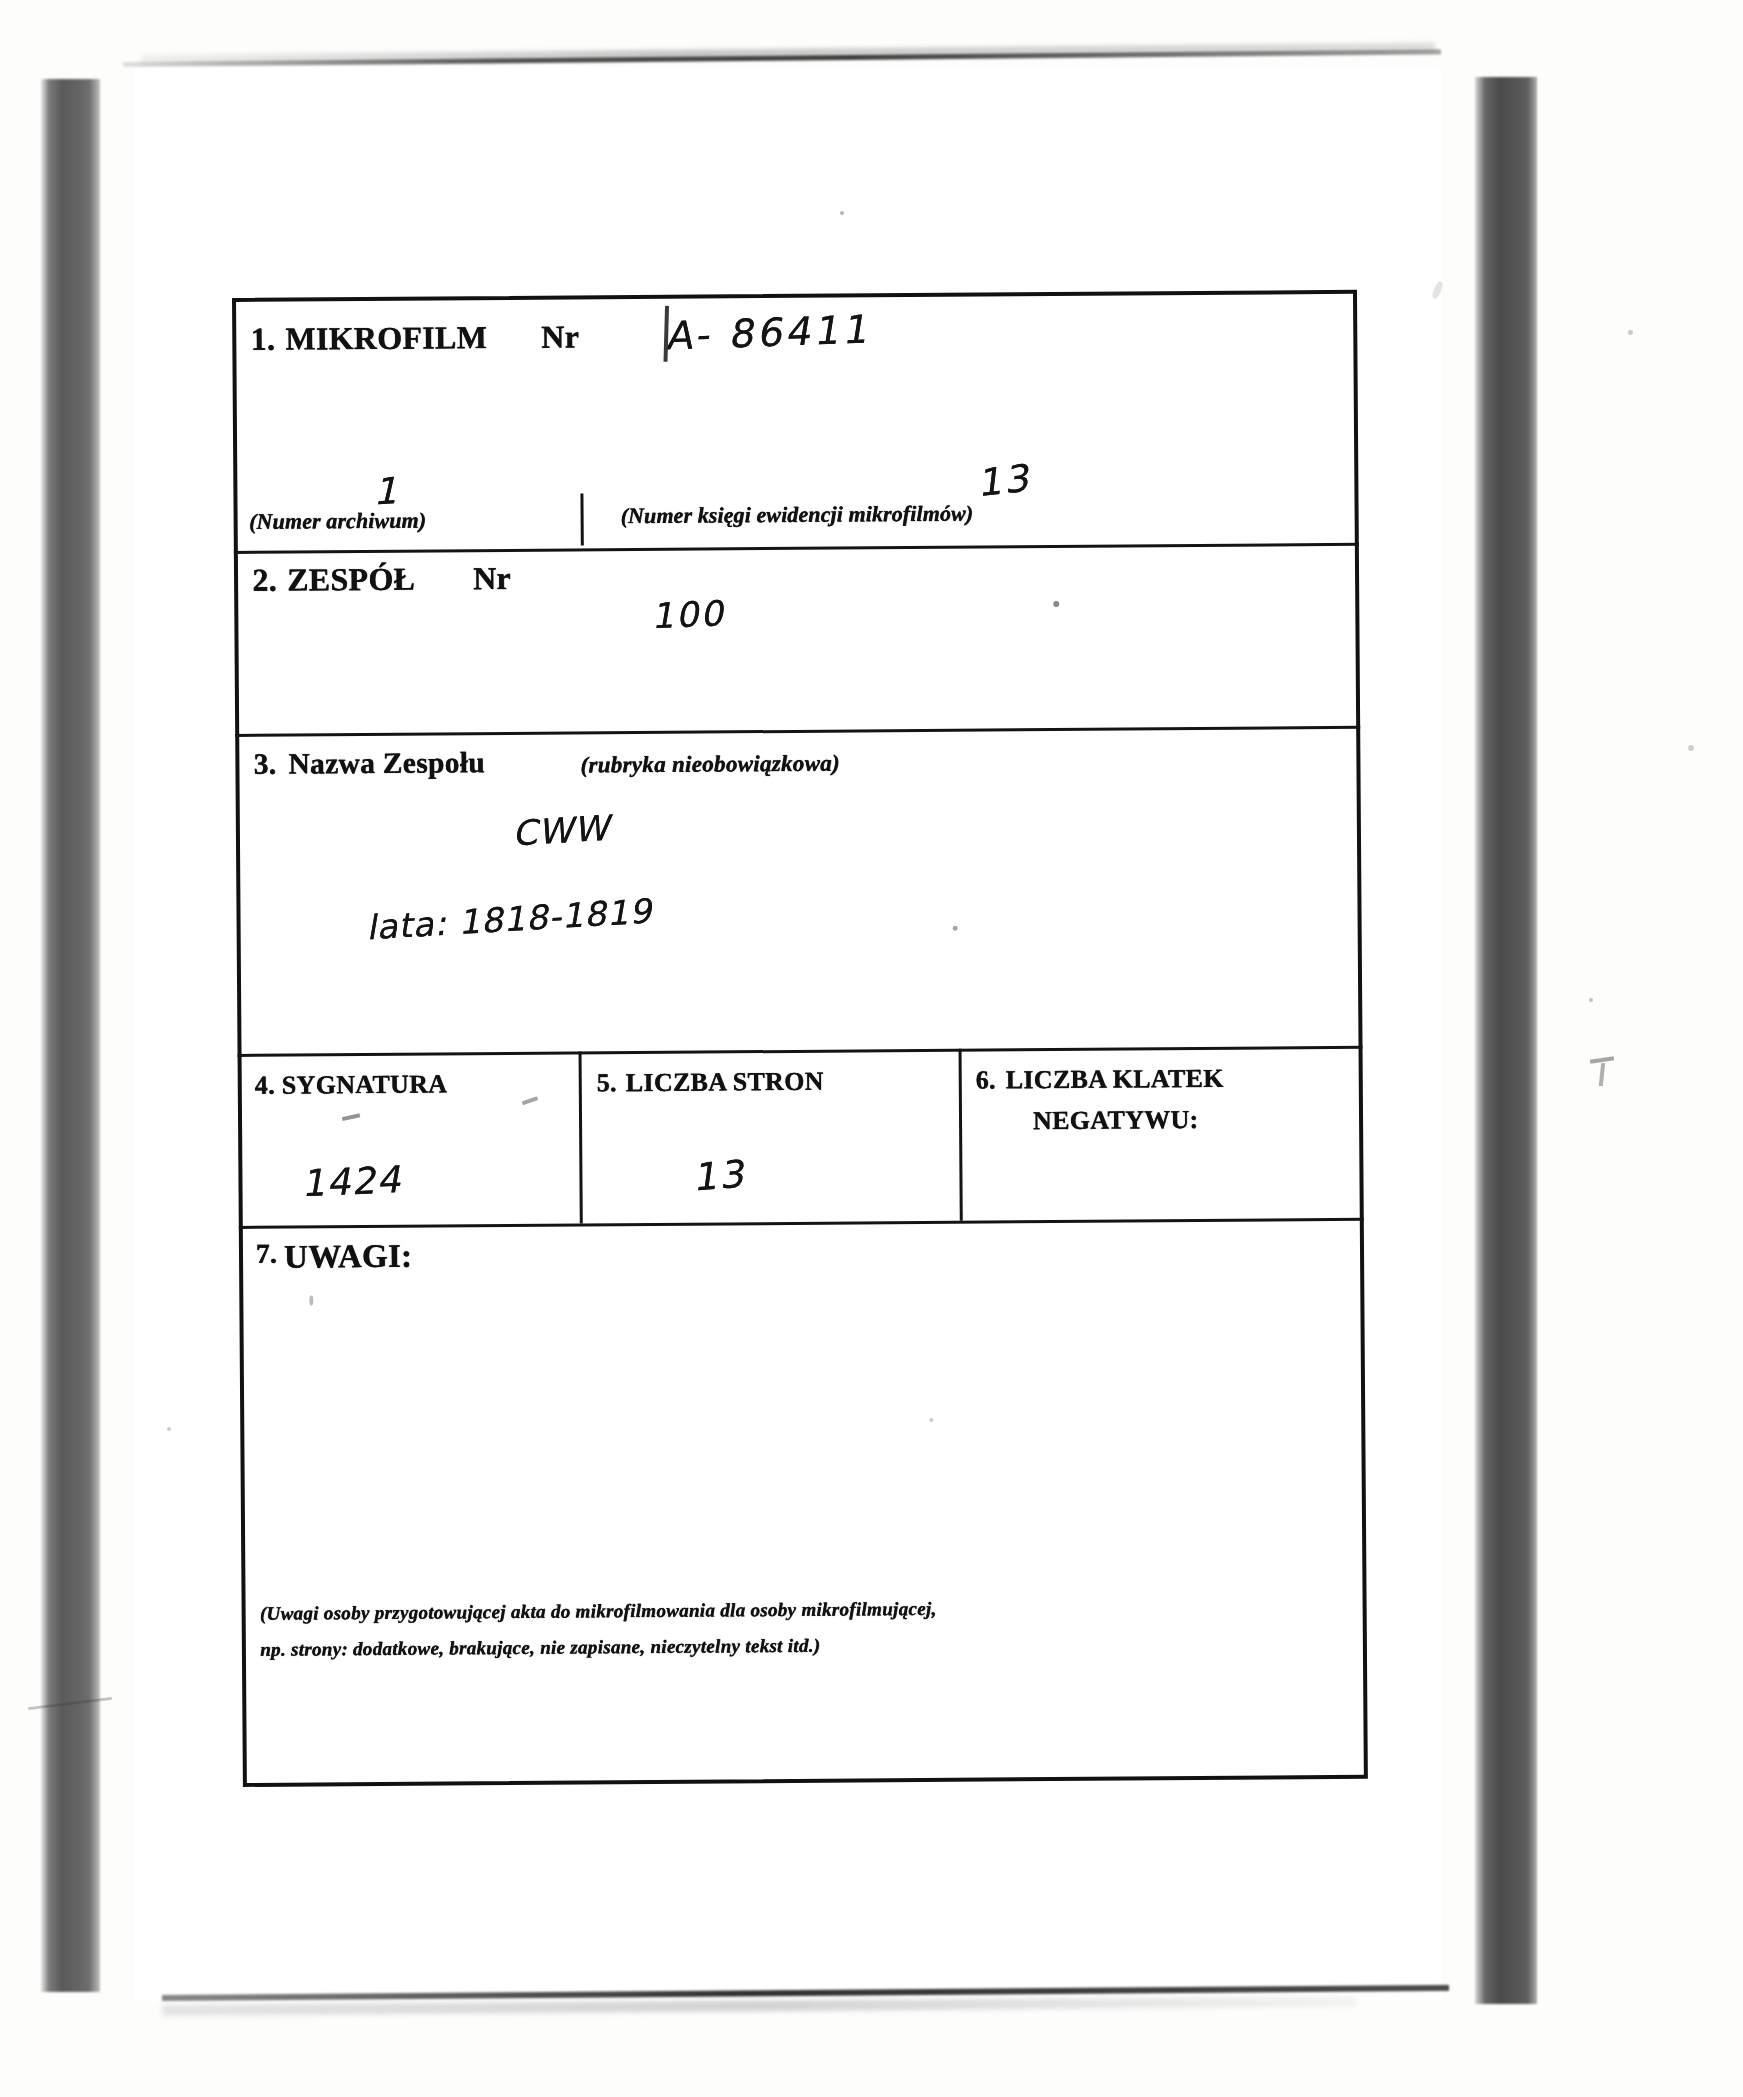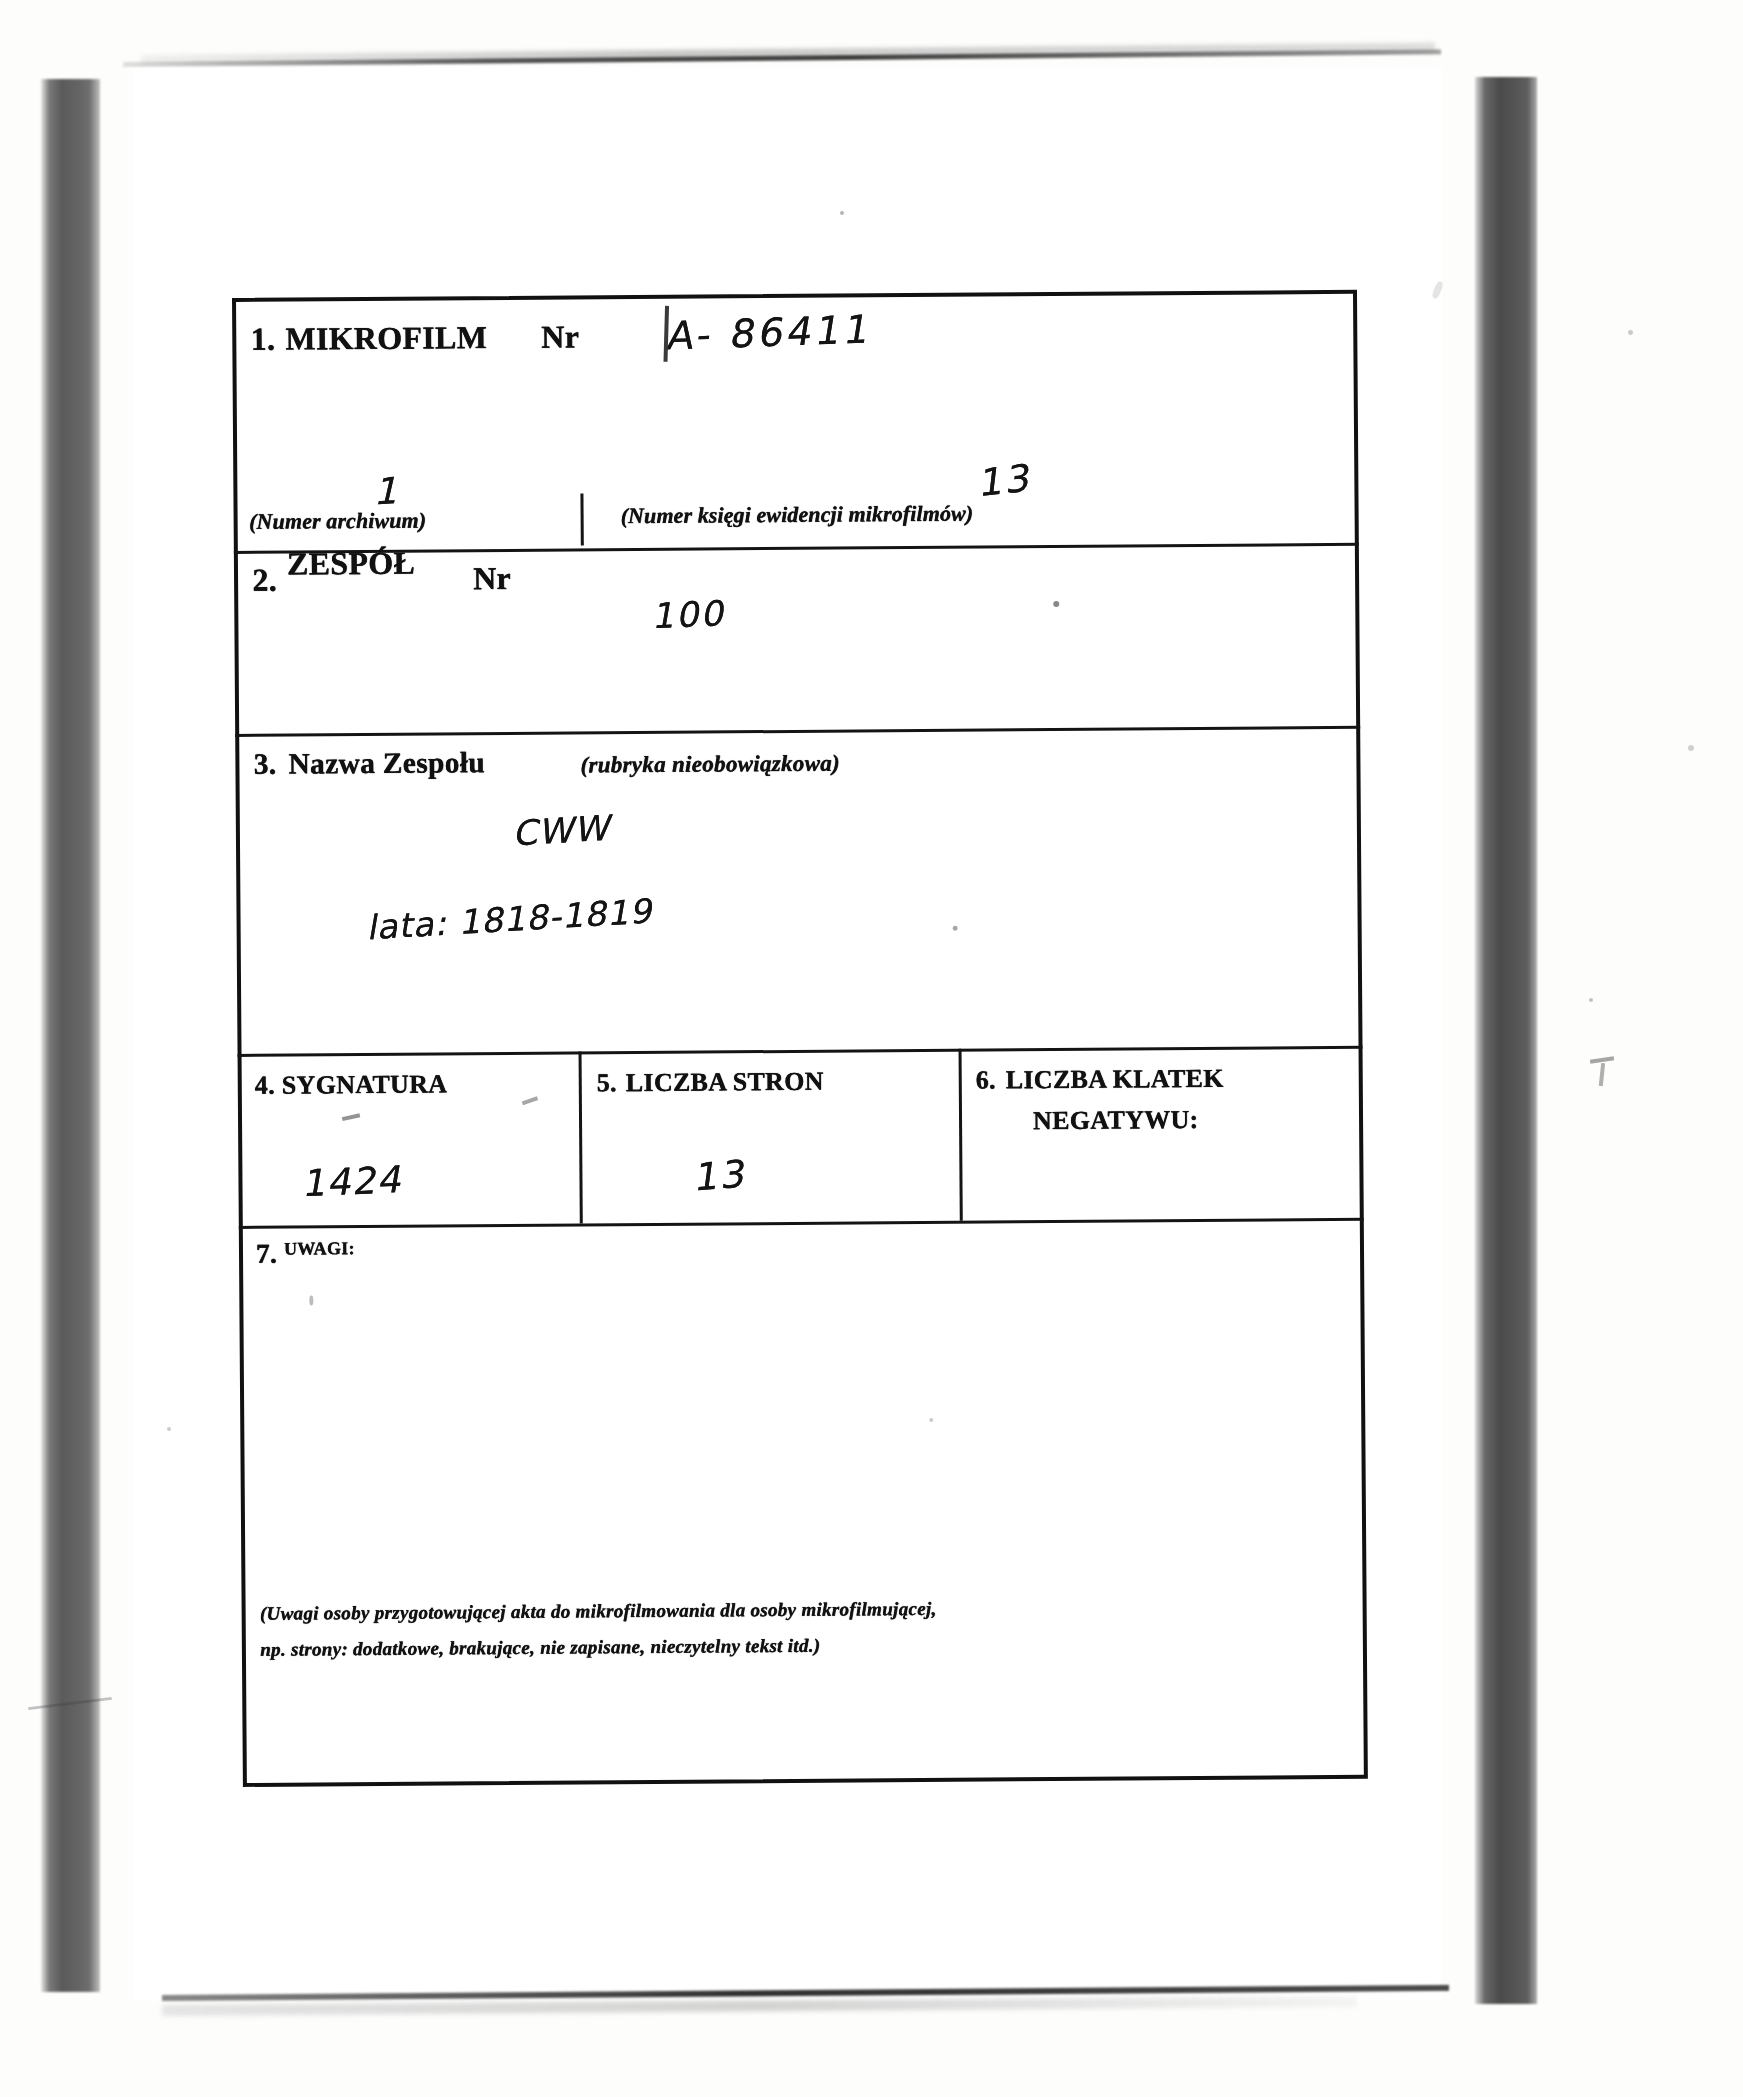--- a/index.html
+++ b/index.html
@@ -129,21 +129,21 @@
 
   <div class="mark" style="left:432px;top:11.3px;width:3.5px;height:56px;transform:rotate(2deg);"></div>
 
   <div class="lbl ital inky" style="left:15.5px;top:211px;">(Numer archiwum)</div>
   <div class="lbl ital inky" style="left:387px;top:208px;">(Numer księgi ewidencji mikrofilmów)</div>
 
   <div class="hand handink" style="left:143px;top:173px;font-size:37px;transform:skewX(-16deg) rotate(-3deg);">1</div>
   <div class="hand handink" style="left:747px;top:166px;font-size:38px;letter-spacing:2.1px;transform:skewX(-13deg) rotate(-6deg);">13</div>
 
   <div class="lbl lbl-xl inky" style="left:18.3px;top:264px;">2.</div>
-  <div class="lbl lbl-xl inky" style="left:53px;top:248px;">ZESPÓŁ</div>
+  <div class="lbl lbl-xl inky" style="left:53px;top:264px;">ZESPÓŁ</div>
   <div class="lbl lbl-xl inky" style="left:239px;top:264px;">Nr</div>
 
   <div class="hand hw-mid handink" style="left:420px;top:300px;">100</div>
 
   <div class="speck" style="left:819px;top:309px;width:6.3px;height:6.3px;opacity:.8;"></div>
 
   <div class="lbl lbl-lg inky" style="left:18.3px;top:450px;">3.</div>
   <div class="lbl lbl-lg inky" style="left:53px;top:450px;">Nazwa Zespołu</div>
   <div class="lbl sub inky" style="left:345px;top:457px;">(rubryka nieobowiązkowa)</div>
 
@@ -164,21 +164,21 @@
   <div class="lbl inky" style="left:795px;top:814px;font-size:26px;">NEGATYWU:</div>
 
   <div class="hand handink" style="left:66px;top:863px;font-size:37px;letter-spacing:1.4px;transform:skewX(-12deg) rotate(-2deg);">1424</div>
   <div class="hand handink" style="left:457px;top:859px;font-size:38px;letter-spacing:2.1px;transform:skewX(-12deg) rotate(-4deg);">13</div>
   <div class="hand handink" style="left:795px;top:859px;font-size:38px;"></div>
 
   <div class="mark" style="left:104px;top:818px;width:18.3px;height:3.5px;opacity:.55;transform:rotate(-12deg);"></div>
   <div class="mark" style="left:284px;top:803px;width:15.5px;height:3.5px;opacity:.45;transform:rotate(-18deg);"></div>
 
   <div class="lbl inky" style="left:17px;top:941px;font-size:27.4px;">7.</div>
-  <div class="lbl inky" style="left:45px;top:941px;font-size:18px;">UWAGI:</div>
+  <div class="lbl inky" style="left:45px;top:941px;font-size:33px;">UWAGI:</div>
 
   <div style="position:absolute;left:14px;top:979px;width:1090px;height:302px;"></div>
 
   <div class="lbl ital-sm inky" style="left:18.3px;top:1301px;">(Uwagi osoby przygotowującej akta do mikrofilmowania dla osoby mikrofilmującej,</div>
   <div class="lbl ital-sm inky" style="left:18.3px;top:1337px;">np. strony: dodatkowe, brakujące, nie zapisane, nieczytelny tekst itd.)</div>
 
   <div class="speck" style="left:70px;top:998px;width:3.5px;height:9.8px;opacity:.45;"></div>
   <div class="speck" style="left:689px;top:1125px;width:4.2px;height:4.2px;opacity:.35;"></div>
 </div>
 

